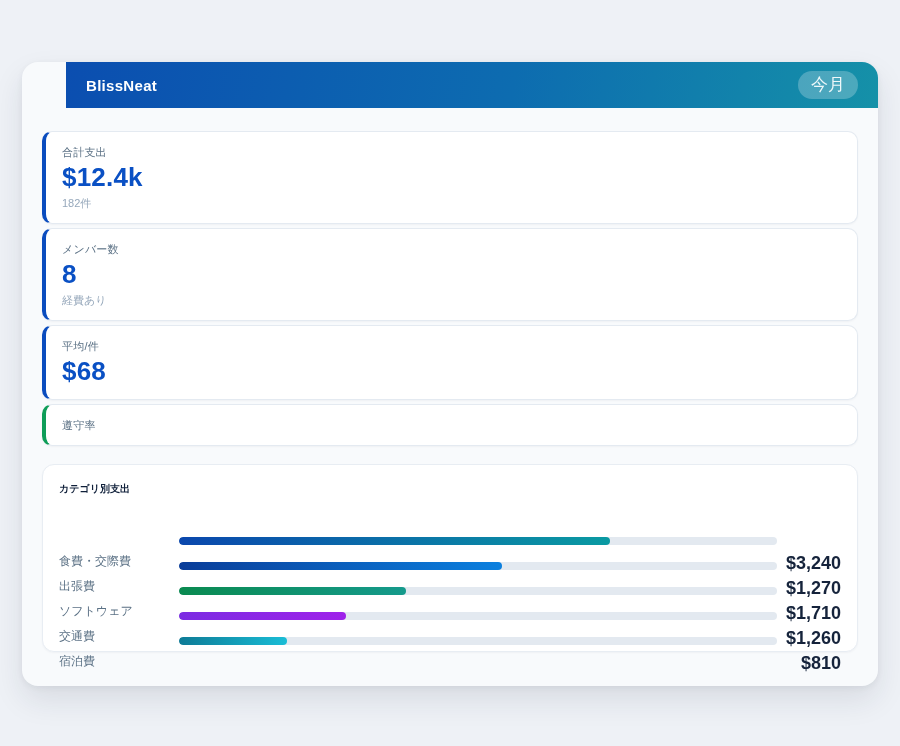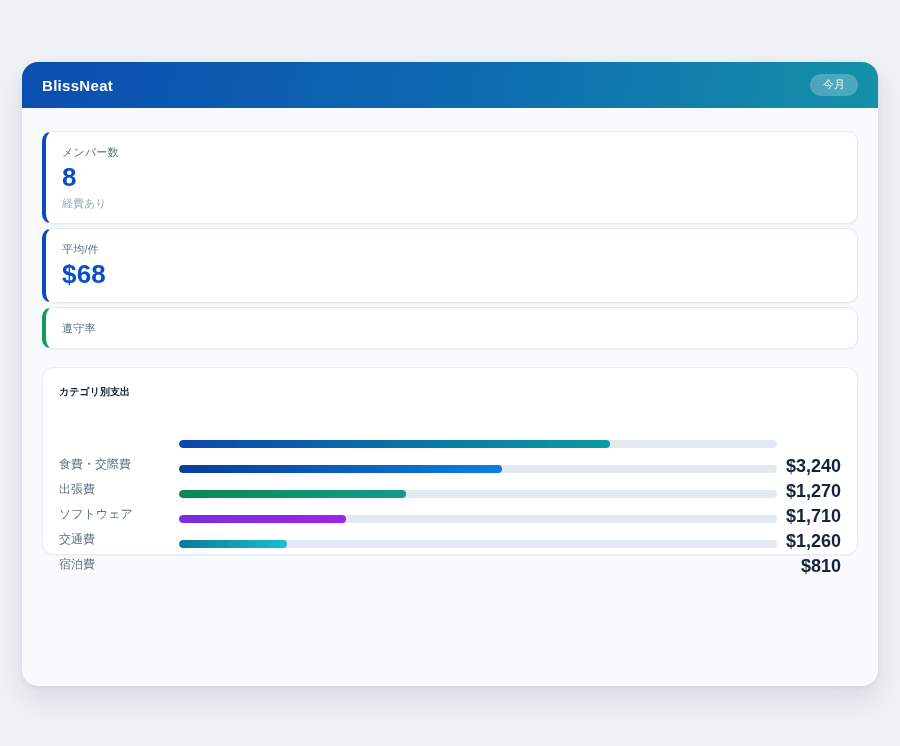--- a/index.html
+++ b/index.html
@@ -18,31 +18,32 @@
     box-shadow: 0 14px 30px rgba(30,41,59,0.10), 0 2px 6px rgba(30,41,59,0.06);
     overflow: hidden;
   }
   .app-header {
     height: 46px;
     background: linear-gradient(100deg, #0b4eb0 0%, #0d6cb0 55%, #1591a8 100%);
     display: flex;
     align-items: center;
     justify-content: space-between;
     padding: 0 20px;
+    margin-left: 44px;
   }
   .app-title {
     color: #ffffff;
     font-size: 15px;
     font-weight: bold;
     letter-spacing: 0.3px;
   }
   .period-badge {
     background: rgba(255,255,255,0.24);
     color: #eef8fa;
-    font-size: 11px;
+    font-size: 17px;
     padding: 4px 13px;
     border-radius: 999px;
     border: none;
     cursor: pointer;
     line-height: 1.2;
   }
   .content {
     padding: 23px 20px 0 20px;
   }
   .stat-card {
@@ -121,20 +122,25 @@
 <body>
 
 <div class="app-card">
   <div class="app-header" style="background: linear-gradient(100deg, rgb(11, 78, 176) 0%, rgb(13, 108, 176) 55%, rgb(21, 145, 168) 100%);">
     <div class="app-title">BlissNeat</div>
     <button class="period-badge">今月</button>
   </div>
 
   <div class="content">
 
+    <div class="stat-card" style="border-left-color: rgb(10, 76, 190);">
+      <div class="stat-label">合計支出</div>
+      <div class="stat-value" style="color: rgb(10, 80, 196);">$12.4k</div>
+      <div class="stat-sub">182件</div>
+    </div>
 
     <div class="stat-card" style="border-left-color: rgb(10, 76, 190);">
       <div class="stat-label">メンバー数</div>
       <div class="stat-value" style="color: rgb(10, 80, 196);">8</div>
       <div class="stat-sub">経費あり</div>
     </div>
 
     <div class="stat-card" style="border-left-color: rgb(10, 76, 190);">
       <div class="stat-label">平均/件</div>
       <div class="stat-value" style="color: rgb(10, 80, 196);">$68</div>

